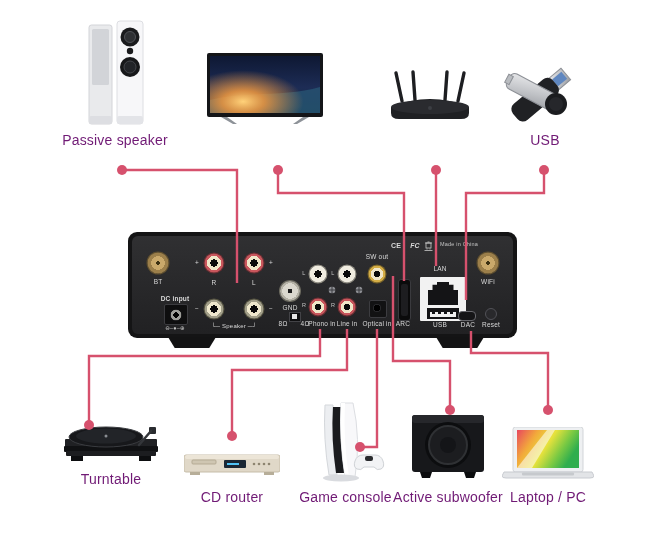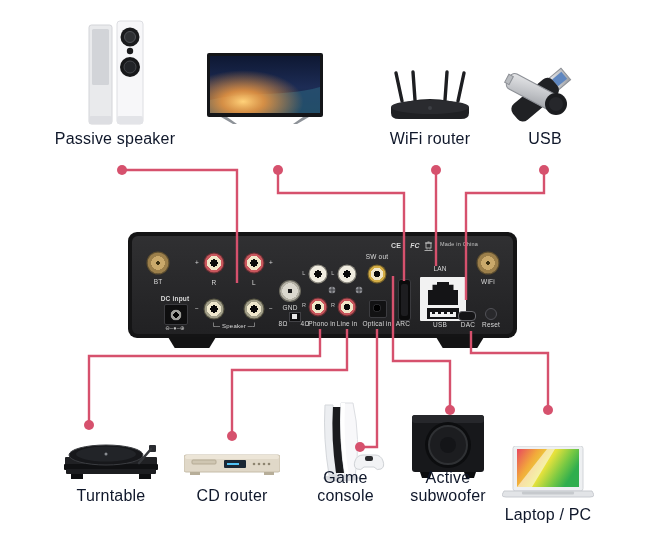--- a/index.html
+++ b/index.html
@@ -1,21 +1,21 @@
 <!DOCTYPE html>
 <html><head>
 <meta charset="utf-8">
 <style>
   html,body{margin:0;padding:0;background:#ffffff;}
   #canvas{position:relative;width:650px;height:542px;background:#ffffff;overflow:hidden;
           font-family:"Liberation Sans",sans-serif;}
   .device{position:absolute;}
   .device .icon{position:absolute;}
   .dlabel{position:absolute;bottom:0;left:0;width:100%;text-align:center;
-          font-size:16px;color:#0f172a;letter-spacing:0.2px;}
+          font-size:14px;color:#701a75;letter-spacing:0.2px;}
   
   #amp{position:absolute;left:128px;top:232px;width:389px;height:106px;
        background:#141415;border-radius:9px;z-index:1;}
   #amp-face{position:absolute;left:4px;top:4px;right:4px;bottom:4px;border-radius:6px;
        background:linear-gradient(#303032,#272729 60%,#212123);}
   .foot{position:absolute;top:105px;width:48px;height:11px;background:#131314;
         clip-path:polygon(0 0,100% 0,86% 100%,14% 100%);border-radius:0 0 5px 5px;}
   
   .jack{position:absolute;border-radius:50%;transform:translate(-50%,-50%);}
   .jack.spk{width:19px;height:19px;}
@@ -108,21 +108,20 @@
       <g stroke="#1d1e21" stroke-width="3.4" stroke-linecap="round">
         <line x1="17" y1="34" x2="11" y2="6"></line>
         <line x1="30" y1="33" x2="28" y2="5"></line>
         <line x1="60" y1="33" x2="62" y2="5"></line>
         <line x1="73" y1="34" x2="79" y2="6"></line>
       </g>
       <path d="M6 40 Q45 24 84 40 L84 46 Q84 52 76 52 L14 52 Q6 52 6 46 Z" fill="#1f2023"></path>
       <ellipse cx="45" cy="40" rx="39" ry="7" fill="#2a2b2f"></ellipse>
       <circle cx="45" cy="41" r="2" fill="#3c3e43"></circle>
     </svg>
-    <div class="dlabel">WiFi router</div>
   </div>
 
   <div class="device" style="left:480px;top:15px;width:130px;height:133px;">
     <svg class="icon" style="left:20px;top:42px;" width="86" height="76" viewBox="0 0 86 76">
       <defs>
         <linearGradient id="met" x1="0" y1="0" x2="1" y2="1">
           <stop offset="0" stop-color="#e7e8ea"></stop>
             <stop offset="0.5" stop-color="#c2c4c8"></stop>
             <stop offset="1" stop-color="#9a9da2"></stop>
         </linearGradient>
@@ -217,21 +216,21 @@
         <line x1="1" y1="3" x2="8" y2="3"></line>
         <line x1="3.5" y1="2" x2="5.5" y2="2"></line>
         <line x1="2.5" y1="9" x2="3.5" y2="9"></line>
         <line x1="5.5" y1="9" x2="6.5" y2="9"></line>
         <line x1="0.5" y1="10.5" x2="8.5" y2="10.5"></line>
       </g>
     </svg>
     <span class="plabel tiny" style="left:331px;top:13px;">Made in China</span>
   </div>
 
-  <div class="device" style="left:55px;top:393px;width:112px;height:112px;">
+  <div class="device" style="left:55px;top:375px;width:112px;height:112px;">
     <svg class="icon" style="left:6px;top:40px;" width="100" height="48" viewBox="0 0 100 48">
       <rect x="4" y="24" width="92" height="8" rx="1" fill="#202124"></rect>
       <rect x="3" y="31" width="94" height="6" rx="1" fill="#101113"></rect>
       <rect x="5" y="36" width="90" height="5" rx="1" fill="#1c1d20"></rect>
       <rect x="10" y="41" width="12" height="5" fill="#0d0e10"></rect>
       <rect x="78" y="41" width="12" height="5" fill="#0d0e10"></rect>
       <ellipse cx="45" cy="22" rx="37" ry="10" fill="#17181b" stroke="#3a3c40"></ellipse>
       <ellipse cx="45" cy="21" rx="30" ry="7.5" fill="#222428"></ellipse>
       <circle cx="45" cy="21" r="1.5" fill="#8a8d92"></circle>
       <rect x="88" y="12" width="7" height="7" rx="1" fill="#2a2c30"></rect>
@@ -276,21 +275,21 @@
       <rect x="2" y="2" width="72" height="8" rx="3" fill="#26272b"></rect>
       <circle cx="38" cy="32" r="23" fill="#0c0d0f"></circle>
       <circle cx="38" cy="32" r="19" fill="#1c1d20" stroke="#2f3134" stroke-width="2"></circle>
       <circle cx="38" cy="32" r="8" fill="#141518"></circle>
       <path d="M10 59 L22 59 L20 65 L12 65 Z" fill="#0b0c0e"></path>
       <path d="M54 59 L66 59 L64 65 L56 65 Z" fill="#0b0c0e"></path>
     </svg>
     <div class="dlabel">Active subwoofer</div>
   </div>
 
-  <div class="device" style="left:492px;top:412px;width:112px;height:112px;">
+  <div class="device" style="left:492px;top:393px;width:112px;height:112px;">
     <svg class="icon" style="left:10px;top:34px;" width="92" height="52" viewBox="0 0 92 52">
       <defs>
         <linearGradient id="lap" x1="0" y1="0" x2="1" y2="0.4">
           <stop offset="0" stop-color="#e8475f"></stop>
             <stop offset="0.3" stop-color="#f2a93b"></stop>
           <stop offset="0.55" stop-color="#e8e23c"></stop>
             <stop offset="0.8" stop-color="#79c943"></stop>
           <stop offset="1" stop-color="#2fae4e"></stop>
         </linearGradient>
       </defs>

